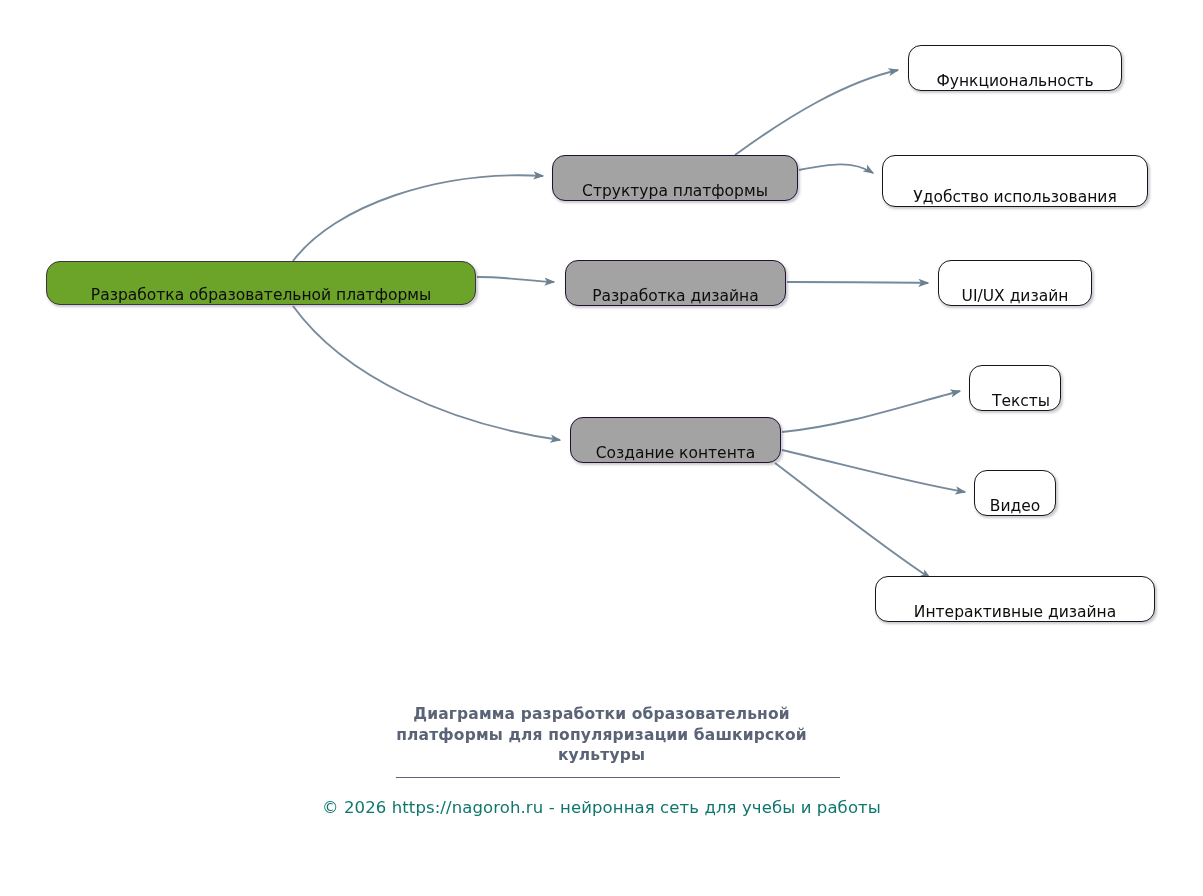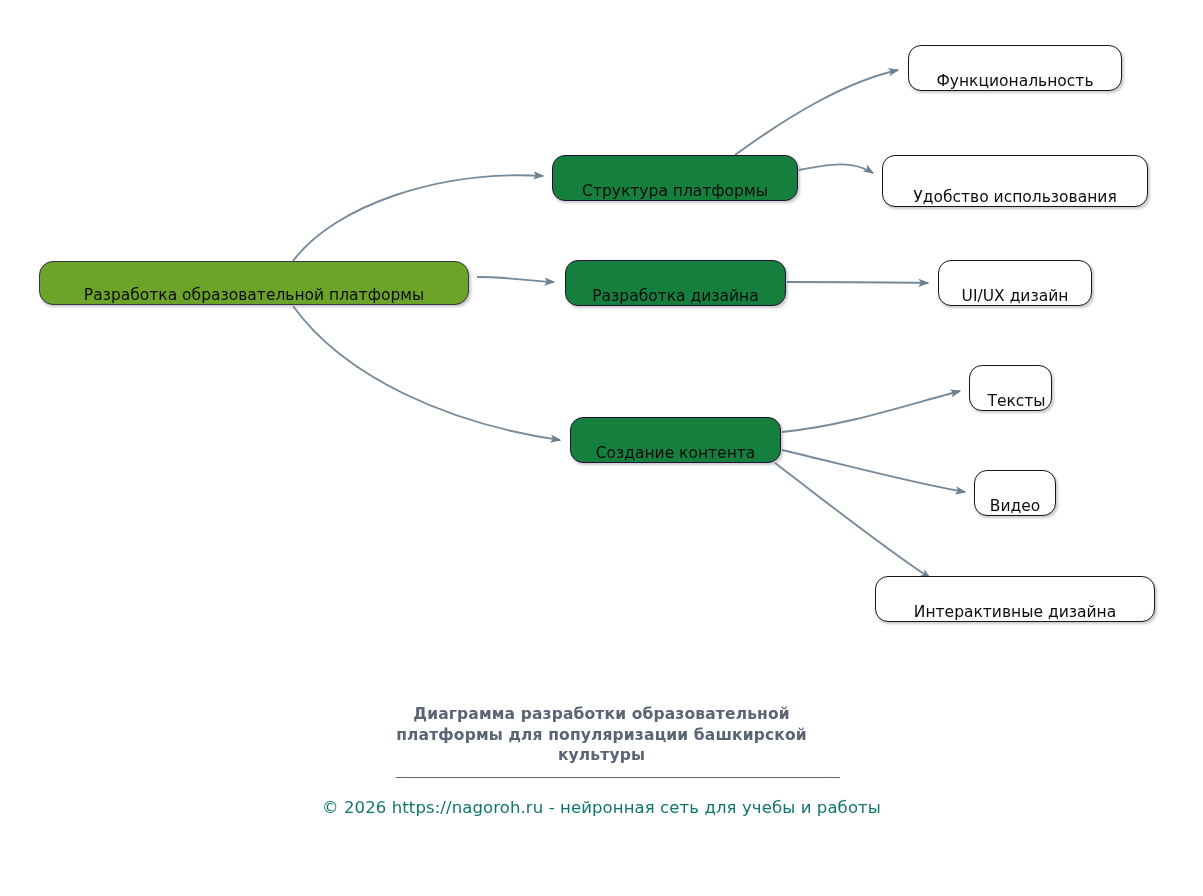--- a/index.html
+++ b/index.html
@@ -48,21 +48,21 @@
     box-shadow: 1.5px 2px 2.5px rgba(80,80,100,0.30);
   }
 
   .node-root {
     background: #6ca329;
     border-color: #3d3342;
     border-radius: 14px;
   }
 
   .node-branch {
-    background: #15803d;
+    background: #a3a3a3;
     border-color: #241033;
     border-radius: 13px;
   }
 
   .node-leaf {
     background: #ffffff;
     border-color: #17171a;
     border-radius: 13px;
   }
 
@@ -120,21 +120,21 @@
       <path d="M799,170 C830,164 852,160 873,173"></path>
 
       <path d="M787,282 C840,282 885,282 928,283"></path>
 
       <path d="M782,432 C845,426 910,404 960,391"></path>
       <path d="M782,450 C850,466 912,483 965,492"></path>
       <path d="M775,463 C820,497 880,545 930,578"></path>
     </g>
   </svg>
 
-  <div class="node node-root" style="left:39px; top:261px; width:430px; height:44px;">
+  <div class="node node-root" style="left:46px; top:261px; width:430px; height:44px;">
     <span>Разработка образовательной платформы</span>
   </div>
 
   <div class="node node-branch" style="left:552px; top:155px; width:246px; height:46px;">
     <span>Структура платформы</span>
   </div>
 
   <div class="node node-leaf" style="left:908px; top:45px; width:214px; height:46px;">
     <span>Функциональность</span>
   </div>
@@ -148,21 +148,21 @@
   </div>
 
   <div class="node node-leaf" style="left:938px; top:260px; width:154px; height:46px;">
     <span>UI/UX дизайн</span>
   </div>
 
   <div class="node node-branch" style="left:570px; top:417px; width:211px; height:46px;">
     <span>Создание контента</span>
   </div>
 
-  <div class="node node-leaf" style="left:969px; top:365px; width:83px; height:46px;padding-left:12px;">
+  <div class="node node-leaf" style="left:969px; top:365px; width:92px; height:46px;padding-left:12px;">
     <span>Тексты</span>
   </div>
 
   <div class="node node-leaf" style="left:974px; top:470px; width:82px; height:46px;">
     <span>Видео</span>
   </div>
 
   <div class="node node-leaf" style="left:875px; top:576px; width:280px; height:46px;">
     <span>Интерактивные дизайна</span>
   </div>

